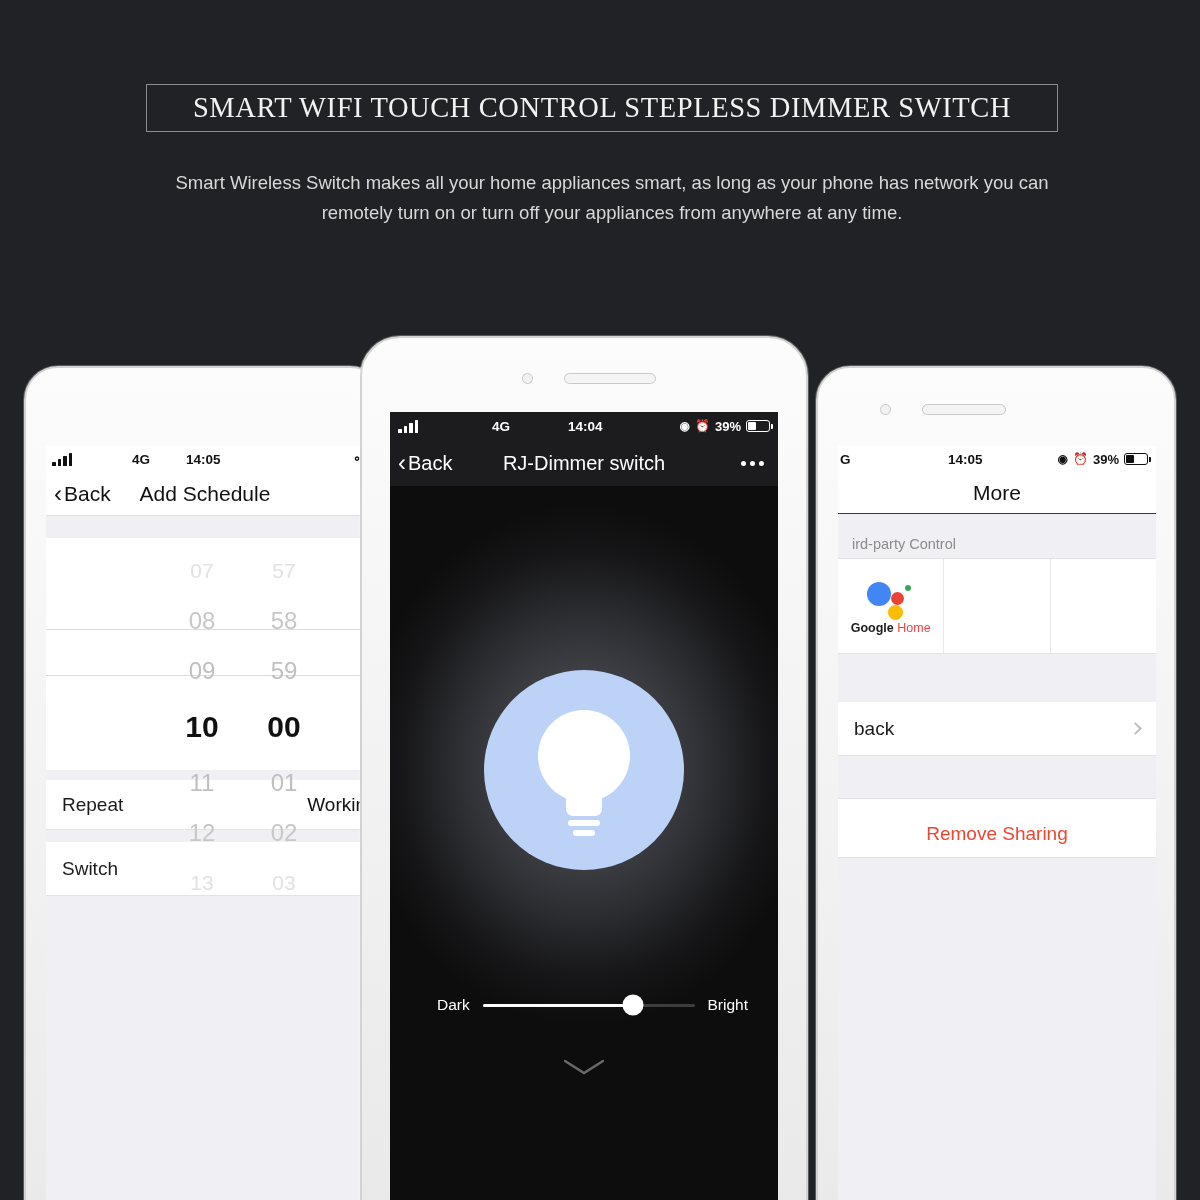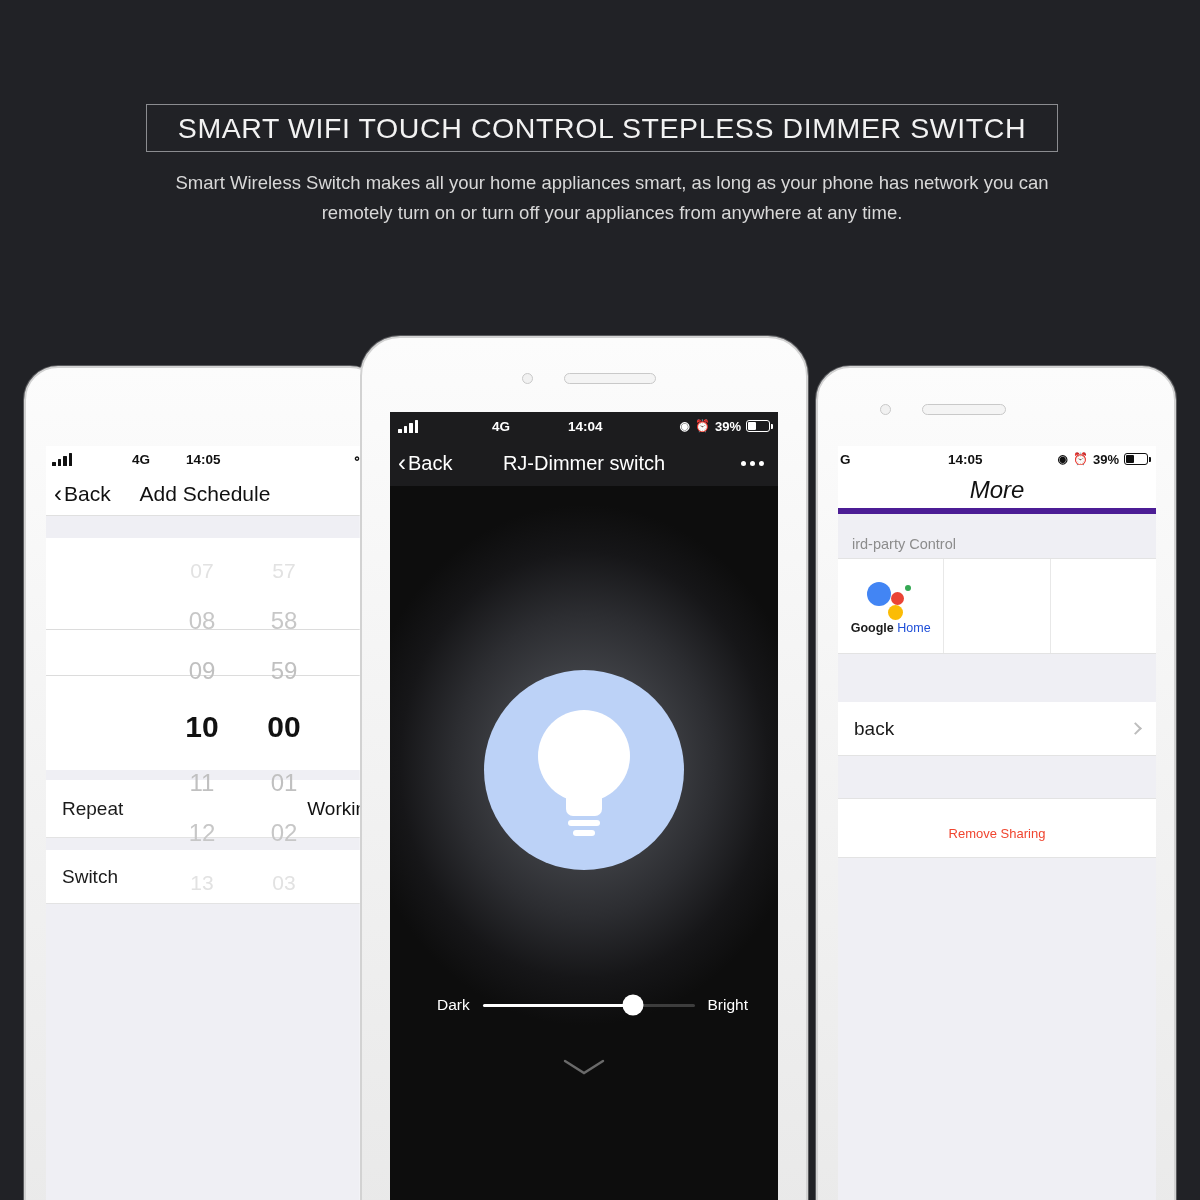--- a/index.html
+++ b/index.html
@@ -6,23 +6,23 @@
   html,body { width:1200px; height:1200px; }
   body {
     background:#212226;
     font-family:"Liberation Sans", sans-serif;
     overflow:hidden;
     position:relative;
   }
 
   
   #banner {
-    position:absolute; left:146px; top:104px; width:912px; height:48px;
+    position:absolute; left:146px; top:84px; width:912px; height:48px;
     border:1px solid #8b8c90;
-    display:flex; align-items:center; justify-content:center;
+    display:flex; align-items:center; justify-content:center;font-family:Liberation Serif, serif;
   }
   #banner-title {
     color:#f2f2f2; font-size:28.5px; letter-spacing:.6px;
     font-weight:400; white-space:nowrap;
   }
   #subtitle {
     position:absolute; left:160px; top:168px; width:904px;
     text-align:center; color:#d8d8d8; font-size:18.5px; line-height:30px;
   }
 
@@ -106,40 +106,40 @@
   #thumb { position:absolute; left:71%; top:50%; transform:translate(-50%,-50%);
            width:21px; height:21px; border-radius:50%; background:#fff; }
   #chev { position:absolute; left:50%; bottom:26px; transform:translateX(-50%); }
 
   
   #phone-right { left:816px; top:366px; width:360px; height:900px; border-radius:34px 34px 0 0; }
   #phone-right .cam { left:62px; top:36px; }
   #phone-right .spk { left:104px; top:36px; width:84px; }
   #screenR { left:20px; top:78px; width:318px; height:822px; background:#efeff4; }
   #sbarR { background:#fff; color:#111; height:26px; padding:0 4px; }
-  #navR { height:42px; background:#fff; border-bottom:6px solid #4c1d95;
-          font-size:24px; color:#111;font-style:italic; }
+  #navR { height:42px; background:#fff; border-bottom:1px solid #4c1d95;
+          font-size:21px; color:#111; }
   #sechdr { padding:22px 14px 6px; font-size:14.5px; color:#8c8c8c;
             background:#efeff4; }
   #tiles { display:flex; background:#fff; border-top:1px solid #e3e3e3;
            border-bottom:1px solid #e3e3e3; height:96px; }
   .tile { flex:1; display:flex; flex-direction:column; align-items:center;
           justify-content:center; gap:7px; border-right:1px solid #e8e8e8; }
   .tile:last-child { border-right:none; }
   #ghLogo { position:relative; width:48px; height:36px; }
   .dot { position:absolute; border-radius:50%; }
   #ghName { font-size:12.5px; color:#1a1a1a; }
   #ghName b { font-weight:700; }
-  #ghName span { color:#1d4ed8; }
+  #ghName span { color:#ef4444; }
   .chevR { width:9px; height:9px; border-right:2.2px solid #bdbdbd;
            border-top:2.2px solid #bdbdbd; transform:rotate(45deg); }
   #removeRow { background:#fff; height:60px; display:flex; align-items:center;
                justify-content:center; border-top:1px solid #e3e3e3;
                border-bottom:1px solid #e3e3e3; }
-  #removeRow span { color:#f0452f; font-size:13px;margin-top:11px; }
+  #removeRow span { color:#f0452f; font-size:19px;margin-top:11px; }
 </style>
 </head>
 <body style="background: rgb(33, 34, 38);">
 
 <div id="banner">
   <div id="banner-title">SMART WIFI TOUCH CONTROL STEPLESS DIMMER SWITCH</div>
 </div>
 <div id="subtitle">Smart Wireless Switch makes all your home appliances smart, as long as your phone has network you can remotely turn on or turn off your appliances from anywhere at any time.</div>
 
 <div class="phone" id="phone-left">
@@ -190,21 +190,21 @@
         <div class="pk">59</div>
         <div class="pk sel">00</div>
         <div class="pk">01</div>
         <div class="pk d1">02</div>
         <div class="pk d2">03</div>
       </div>
     </div>
 
     <div class="gapband" style="height:10px"></div>
 
-    <div class="row" style="height:58px">
+    <div class="row" style="height:50px">
       <span>Repeat</span>
       <span style="color:#111;margin-right:-18px">Workin</span>
     </div>
     <div class="gapband" style="height:12px"></div>
     <div class="row" style="height:54px">
       <span>Switch</span>
     </div>
     <div style="flex:1;height:100%;background:#efeff4;"></div>
   </div>
 </div>

